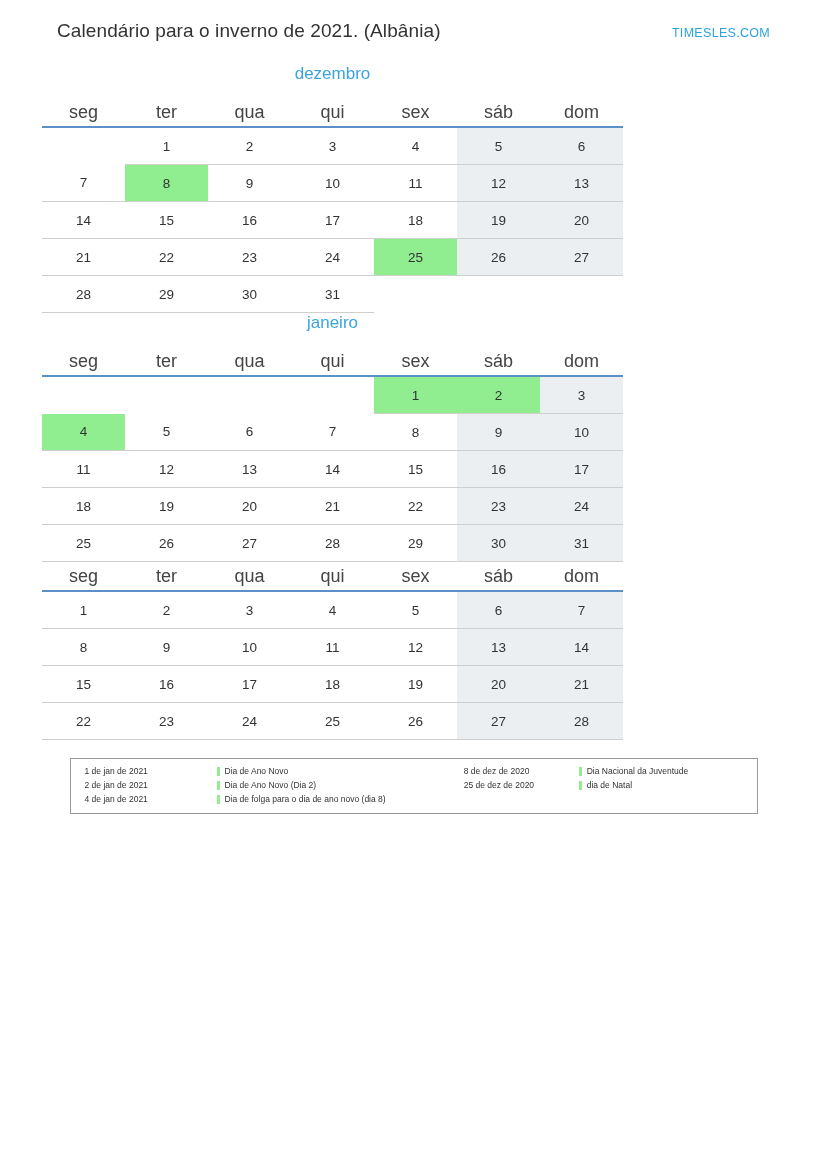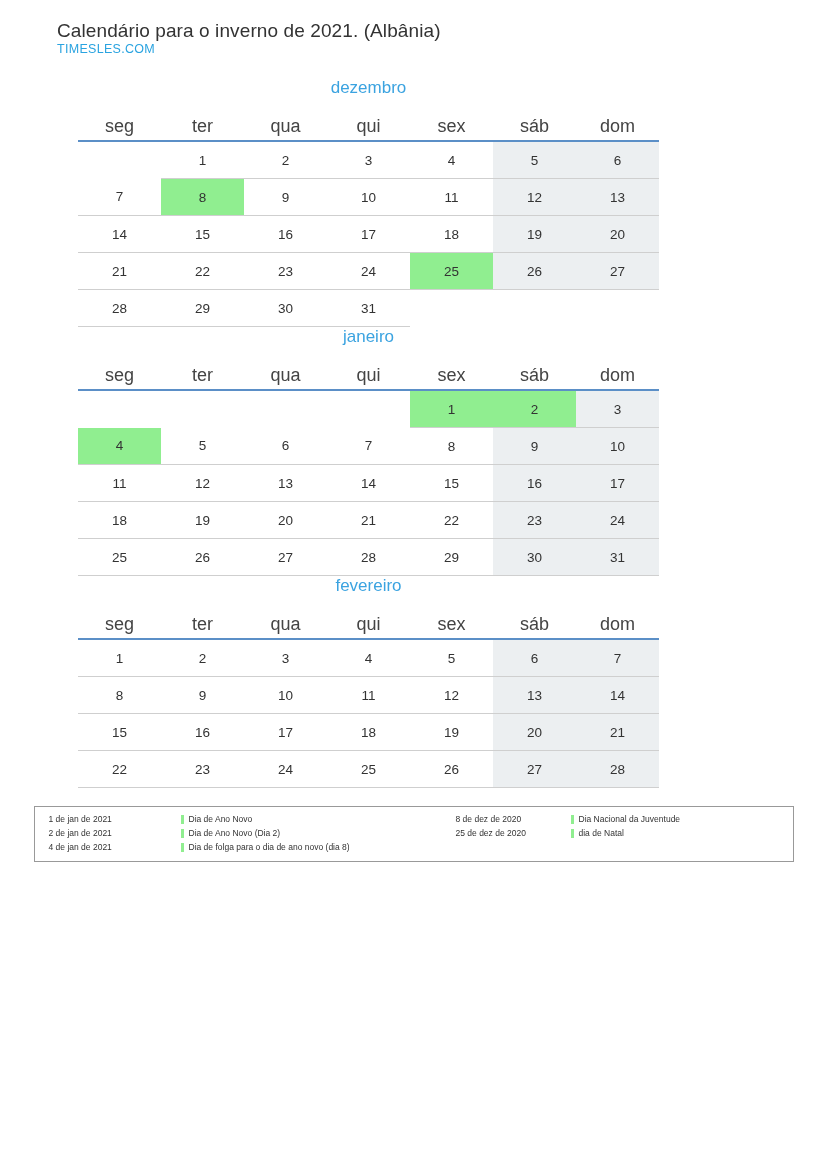--- a/index.html
+++ b/index.html
@@ -20,41 +20,39 @@
     height: 1169px;
     position: relative;
     box-sizing: border-box;
     padding: 0;
   }
   .header {
     display: flex;
     align-items: baseline;
     justify-content: space-between;
     padding: 20px 57px 0 57px;
-    flex-direction: column;
   }
   .page-title {
     font-size: 19px;
     color: #333;
     font-weight: normal;
     letter-spacing: 0.1px;
   }
   .brand {
     font-size: 12.5px;
     color: #29a3e0;
     letter-spacing: 0.3px;
     font-weight: normal;
     text-align: right;
   }
   .calendars {
     margin-top: 22px;
   }
   .month-block {
     width: 665px;
-    margin-left: 36px;
   }
   .month-name {
     text-align: center;
     color: #3ba3e0;
     font-size: 17px;
     margin-bottom: 14px;
     font-weight: normal;
   }
   table.cal {
     border-collapse: collapse;
@@ -84,21 +82,21 @@
     border-bottom: none;
   }
   table.cal td.weekend {
     background: #eceff1;
   }
   table.cal td.holiday {
     background: #90ee90;
   }
   .legend {
     margin: 18px auto 0 auto;
-    width: 760px;
+    width: 688px;
     border: 1px solid #999;
     box-sizing: border-box;
     padding: 7px 14px 8px 14px;
     display: flex;
   }
   .legend-col {
     display: flex;
     flex-direction: column;
     gap: 3px;
   }
@@ -258,21 +256,20 @@
               <td>27</td>
               <td>28</td>
               <td>29</td>
               <td class="weekend">30</td>
               <td class="weekend">31</td>
             </tr>
           </tbody>
         </table>
       </div>
       <div class="month-block">
-        <div class="month-name">fevereiro</div>
         <table class="cal">
           <thead>
             <tr>
               <th>seg</th>
               <th>ter</th>
               <th>qua</th>
               <th>qui</th>
               <th>sex</th>
               <th>sáb</th>
               <th>dom</th>

